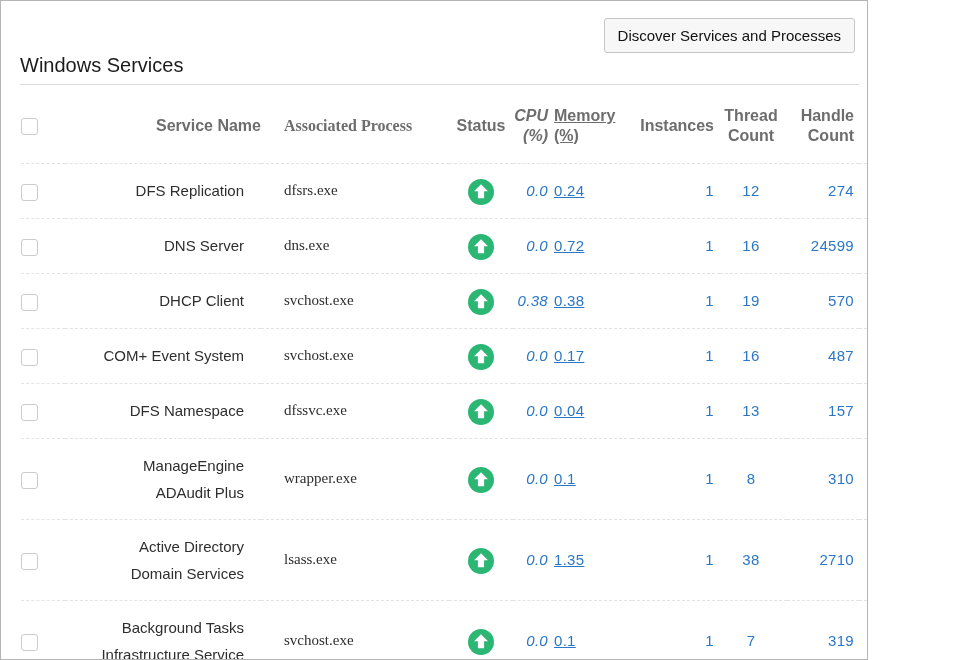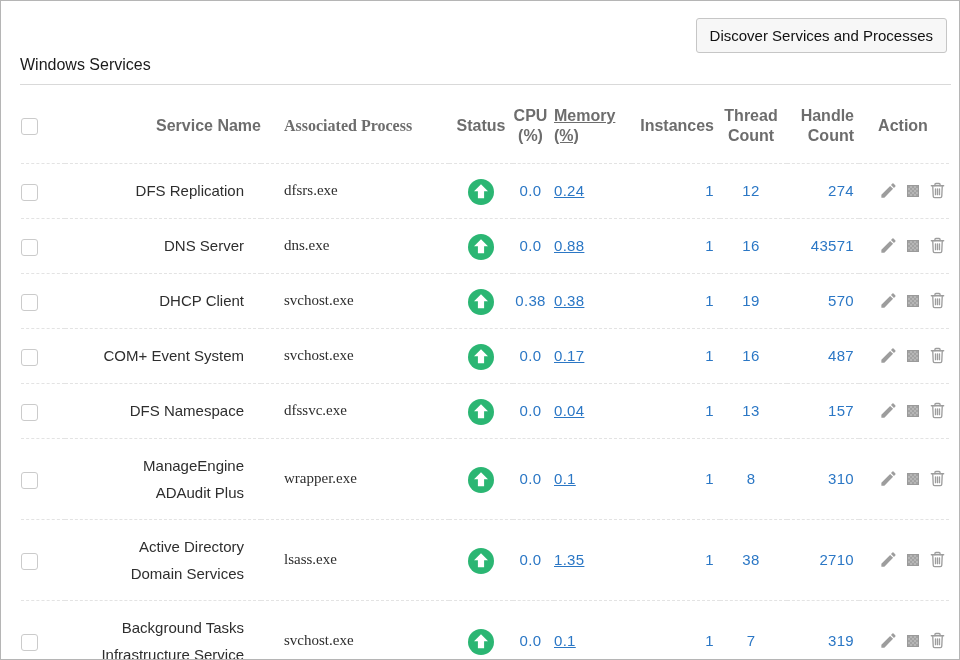--- a/index.html
+++ b/index.html
@@ -1,21 +1,21 @@
 <!DOCTYPE html>
 <html style="--link_blue: #2b77c5; --status_green: #2bb673; --icon_gray: #9d9d9d; --header_text: #6d6d6d; --body_text: #2e2e2e;"><head>
 <meta charset="utf-8">
 <style>
   * { box-sizing: border-box; }
   html, body { margin: 0; padding: 0; background: #fff; }
   body { font-family: "Liberation Sans", "DejaVu Sans", sans-serif; }
 
   .page {
     position: relative;
-    width: 960px;
+    width: 868px;
     height: 660px;
     background: #fff;
     border: 1px solid #b5b5b5;
     overflow: hidden;
   }
 
   
   .discover-btn {
     position: absolute;
     top: 17px;
@@ -26,21 +26,21 @@
     color: #111;
     background: #f7f7f7;
     border: 1px solid #c6c6c6;
     border-radius: 3px;
     cursor: pointer;
   }
 
   
   .title {
     margin: 52px 0 0 19px;
-    font-size: 16px;
+    font-size: 20px;
     font-weight: 500;
     color: #1b1b1b;
     line-height: 24px;
   }
   .title-rule {
     margin: 7px 8px 0 19px;
     border-top: 1px solid #d9d9d9;
   }
 
   
@@ -69,21 +69,21 @@
   }
 
   
   .c-check   { text-align: left; }
   .c-check input { margin-left: 13px; }
   .c-name    { text-align: right; padding-left: 24px !important; }
   th.c-name  { padding-left: 24px; }
   .c-proc    { text-align: left; padding-left: 23px !important; font-family: Liberation Serif, serif; }
   th.c-proc  { padding-left: 23px; }
   .c-status  { text-align: center; }
-  .c-cpu     { text-align: center; padding-right: 6px !important; }
+  .c-cpu     { text-align: right; padding-right: 6px !important; font-style: italic; }
   .c-mem     { text-align: left; padding-right: 6px !important; text-decoration: underline; }
   .c-inst    { text-align: right; padding-right: 6px !important; }
   .c-thread  { text-align: center; padding-right: 5px !important; }
   .c-handle  { text-align: right; padding-right: 5px !important; }
   .c-action  { text-align: center; padding-right: 2px !important; }
 
   .nm { max-width: 155px; }
 
   .num {
     color: var(--link_blue, #2b77c5);
@@ -212,24 +212,24 @@
       <td class="c-proc">dns.exe</td>
       <td class="c-status">
         <span class="status-up">
           <svg viewBox="0 0 26 26" width="26" height="26" aria-hidden="true">
             <circle cx="13" cy="13" r="13" fill="var(--status_green, #2bb673)"></circle>
             <path d="M13 5.2 L20 12.2 H16.1 V19.2 H9.9 V12.2 H6 Z" fill="#ffffff"></path>
           </svg>
         </span>
       </td>
       <td class="c-cpu num">0.0</td>
-      <td class="c-mem num">0.88</td>
+      <td class="c-mem num">0.72</td>
       <td class="c-inst num">1</td>
       <td class="c-thread num">16</td>
-      <td class="c-handle num">43571</td>
+      <td class="c-handle num">24599</td>
       <td class="c-action">
         <span class="actions">
           <span class="act">
             <svg viewBox="0 0 24 24" width="19" height="19" aria-hidden="true">
               <path fill="var(--icon_gray, #9d9d9d)" d="M3 17.25V21h3.75L17.81 9.94l-3.75-3.75L3 17.25zM20.71 7.04c.39-.39.39-1.02 0-1.41l-2.34-2.34a.9959.9959 0 0 0-1.41 0l-1.83 1.83 3.75 3.75 1.83-1.83z"></path>
             </svg>
           </span>
           <span class="act stop-sq"></span>
           <span class="act">
             <svg viewBox="0 0 20 20" width="19" height="19" aria-hidden="true" fill="none" stroke="var(--icon_gray, #9d9d9d)" stroke-width="1.4" stroke-linecap="round" stroke-linejoin="round">

